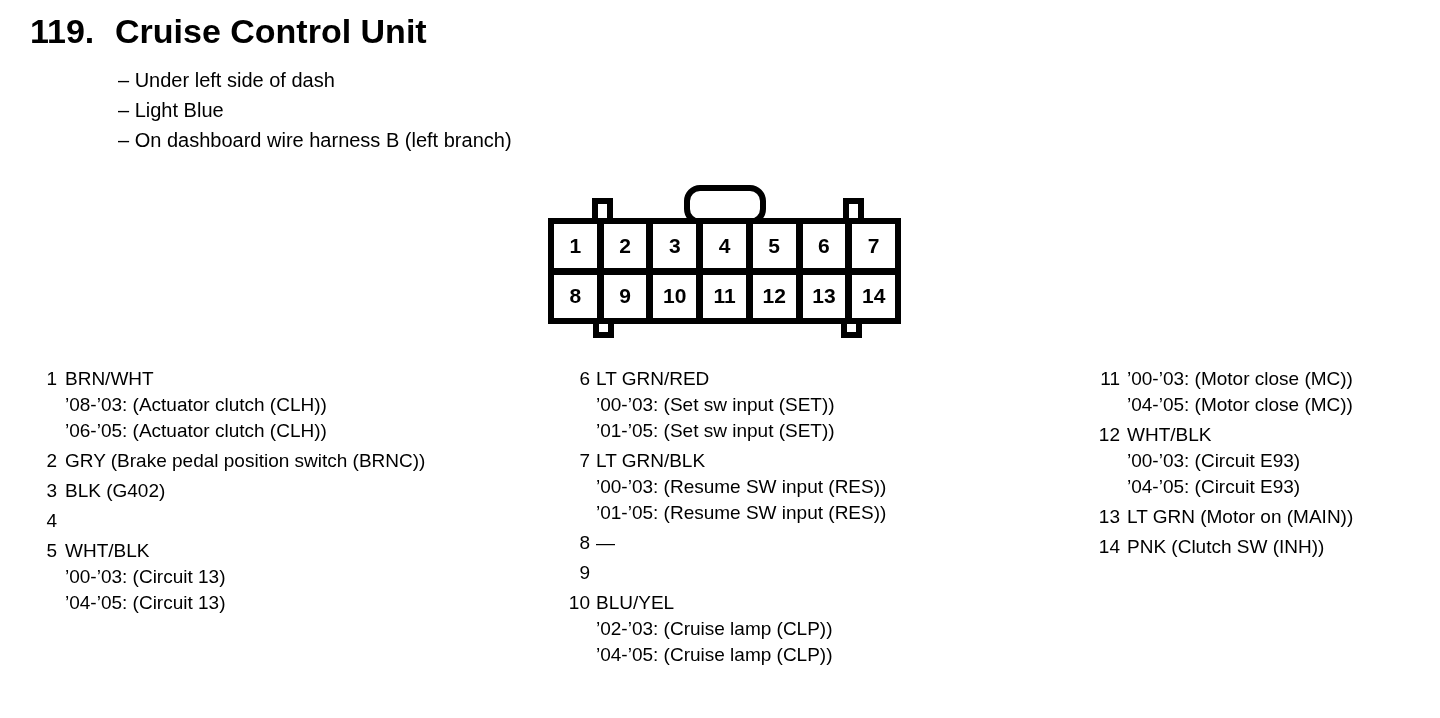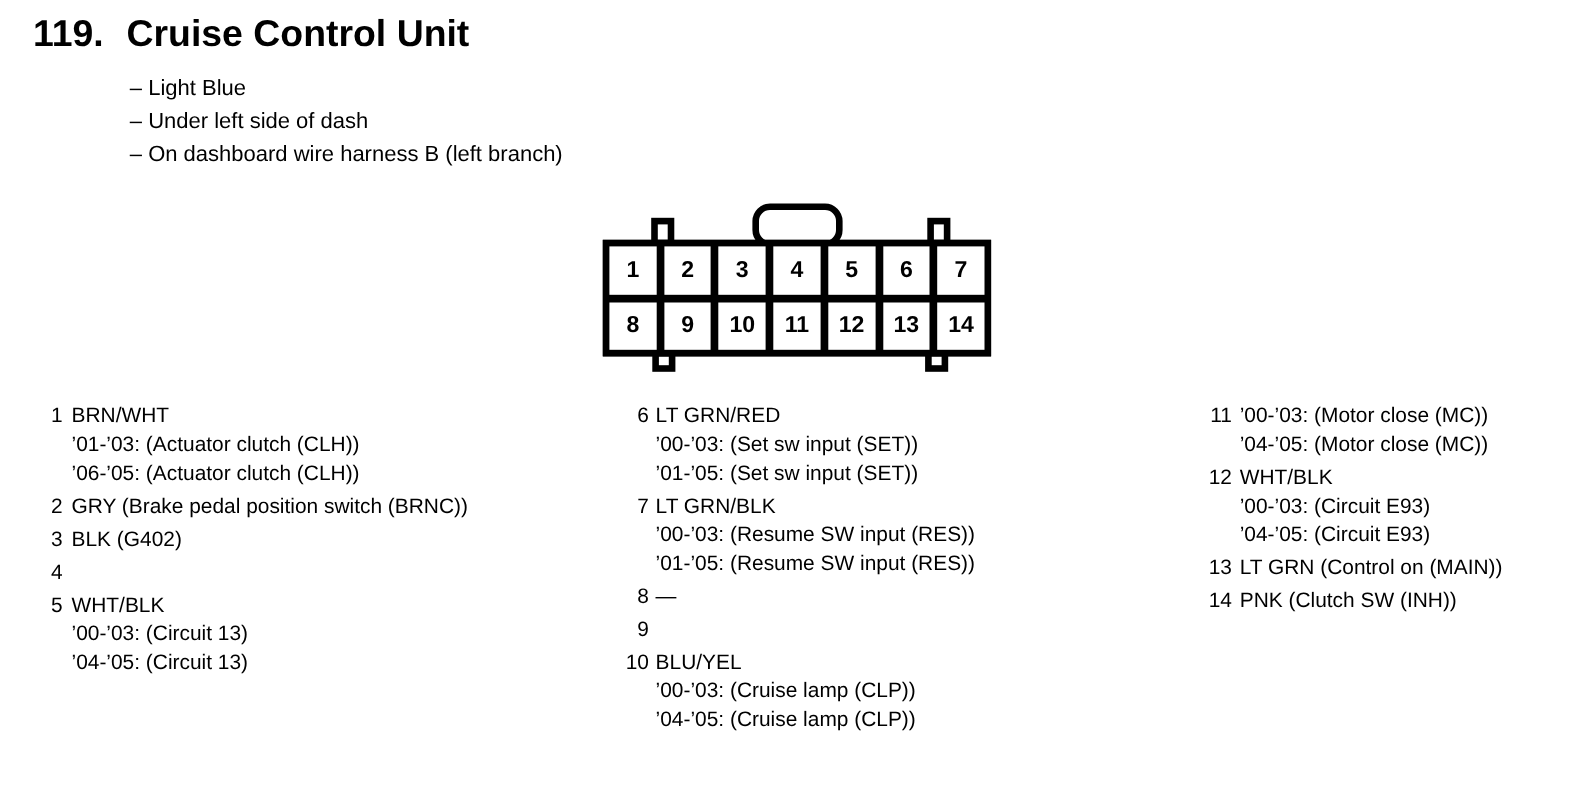--- a/index.html
+++ b/index.html
@@ -119,22 +119,22 @@
 <body>
 
 <div class="page">
 
   <div class="title-row">
     <span class="sec-num">119.</span>
     <span class="sec-title">Cruise Control Unit</span>
   </div>
 
   <div class="notes" id="notes">
+      <div class="note">– Under left side of dash</div>
       <div class="note">– Light Blue</div>
-      <div class="note">– Under left side of dash</div>
       <div class="note">– On dashboard wire harness B (left branch)</div>
     </div>
 
   <div class="connector">
     <div class="latch"></div>
     <div class="notch notch-tl"></div>
     <div class="notch notch-tr"></div>
     <div class="notch notch-bl"></div>
     <div class="notch notch-br"></div>
     <div class="body-grid" id="pingrid">
@@ -153,21 +153,21 @@
         <div class="cavity">13</div>
         <div class="cavity">14</div>
       </div>
   </div>
 
   <div class="pin-col col1" id="col1">
       <div class="entry">
         <span class="num">1</span>
         <div class="content">
           <div class="wire">BRN/WHT</div>
-          <div class="sub">’01-’03: (Actuator clutch (CLH))</div>
+          <div class="sub">’08-’03: (Actuator clutch (CLH))</div>
           <div class="sub">’06-’05: (Actuator clutch (CLH))</div>
         </div>
       </div>
       <div class="entry">
         <span class="num">2</span>
         <div class="content">
           <div class="wire">GRY (Brake pedal position switch (BRNC))</div>
         </div>
       </div>
       <div class="entry">
@@ -211,21 +211,21 @@
           <div class="wire">—</div>
         </div>
       </div>
       <div class="entry">
         <span class="num">9</span>
       </div>
       <div class="entry">
         <span class="num">10</span>
         <div class="content">
           <div class="wire">BLU/YEL</div>
-          <div class="sub">’00-’03: (Cruise lamp (CLP))</div>
+          <div class="sub">’02-’03: (Cruise lamp (CLP))</div>
           <div class="sub">’04-’05: (Cruise lamp (CLP))</div>
         </div>
       </div>
     </div>
   <div class="pin-col col3" id="col3">
       <div class="entry">
         <span class="num">11</span>
         <div class="content">
           <div class="sub">’00-’03: (Motor close (MC))</div>
           <div class="sub">’04-’05: (Motor close (MC))</div>
@@ -235,21 +235,21 @@
         <span class="num">12</span>
         <div class="content">
           <div class="wire">WHT/BLK</div>
           <div class="sub">’00-’03: (Circuit E93)</div>
           <div class="sub">’04-’05: (Circuit E93)</div>
         </div>
       </div>
       <div class="entry">
         <span class="num">13</span>
         <div class="content">
-          <div class="wire">LT GRN (Control on (MAIN))</div>
+          <div class="wire">LT GRN (Motor on (MAIN))</div>
         </div>
       </div>
       <div class="entry">
         <span class="num">14</span>
         <div class="content">
           <div class="wire">PNK (Clutch SW (INH))</div>
         </div>
       </div>
     </div>
 

